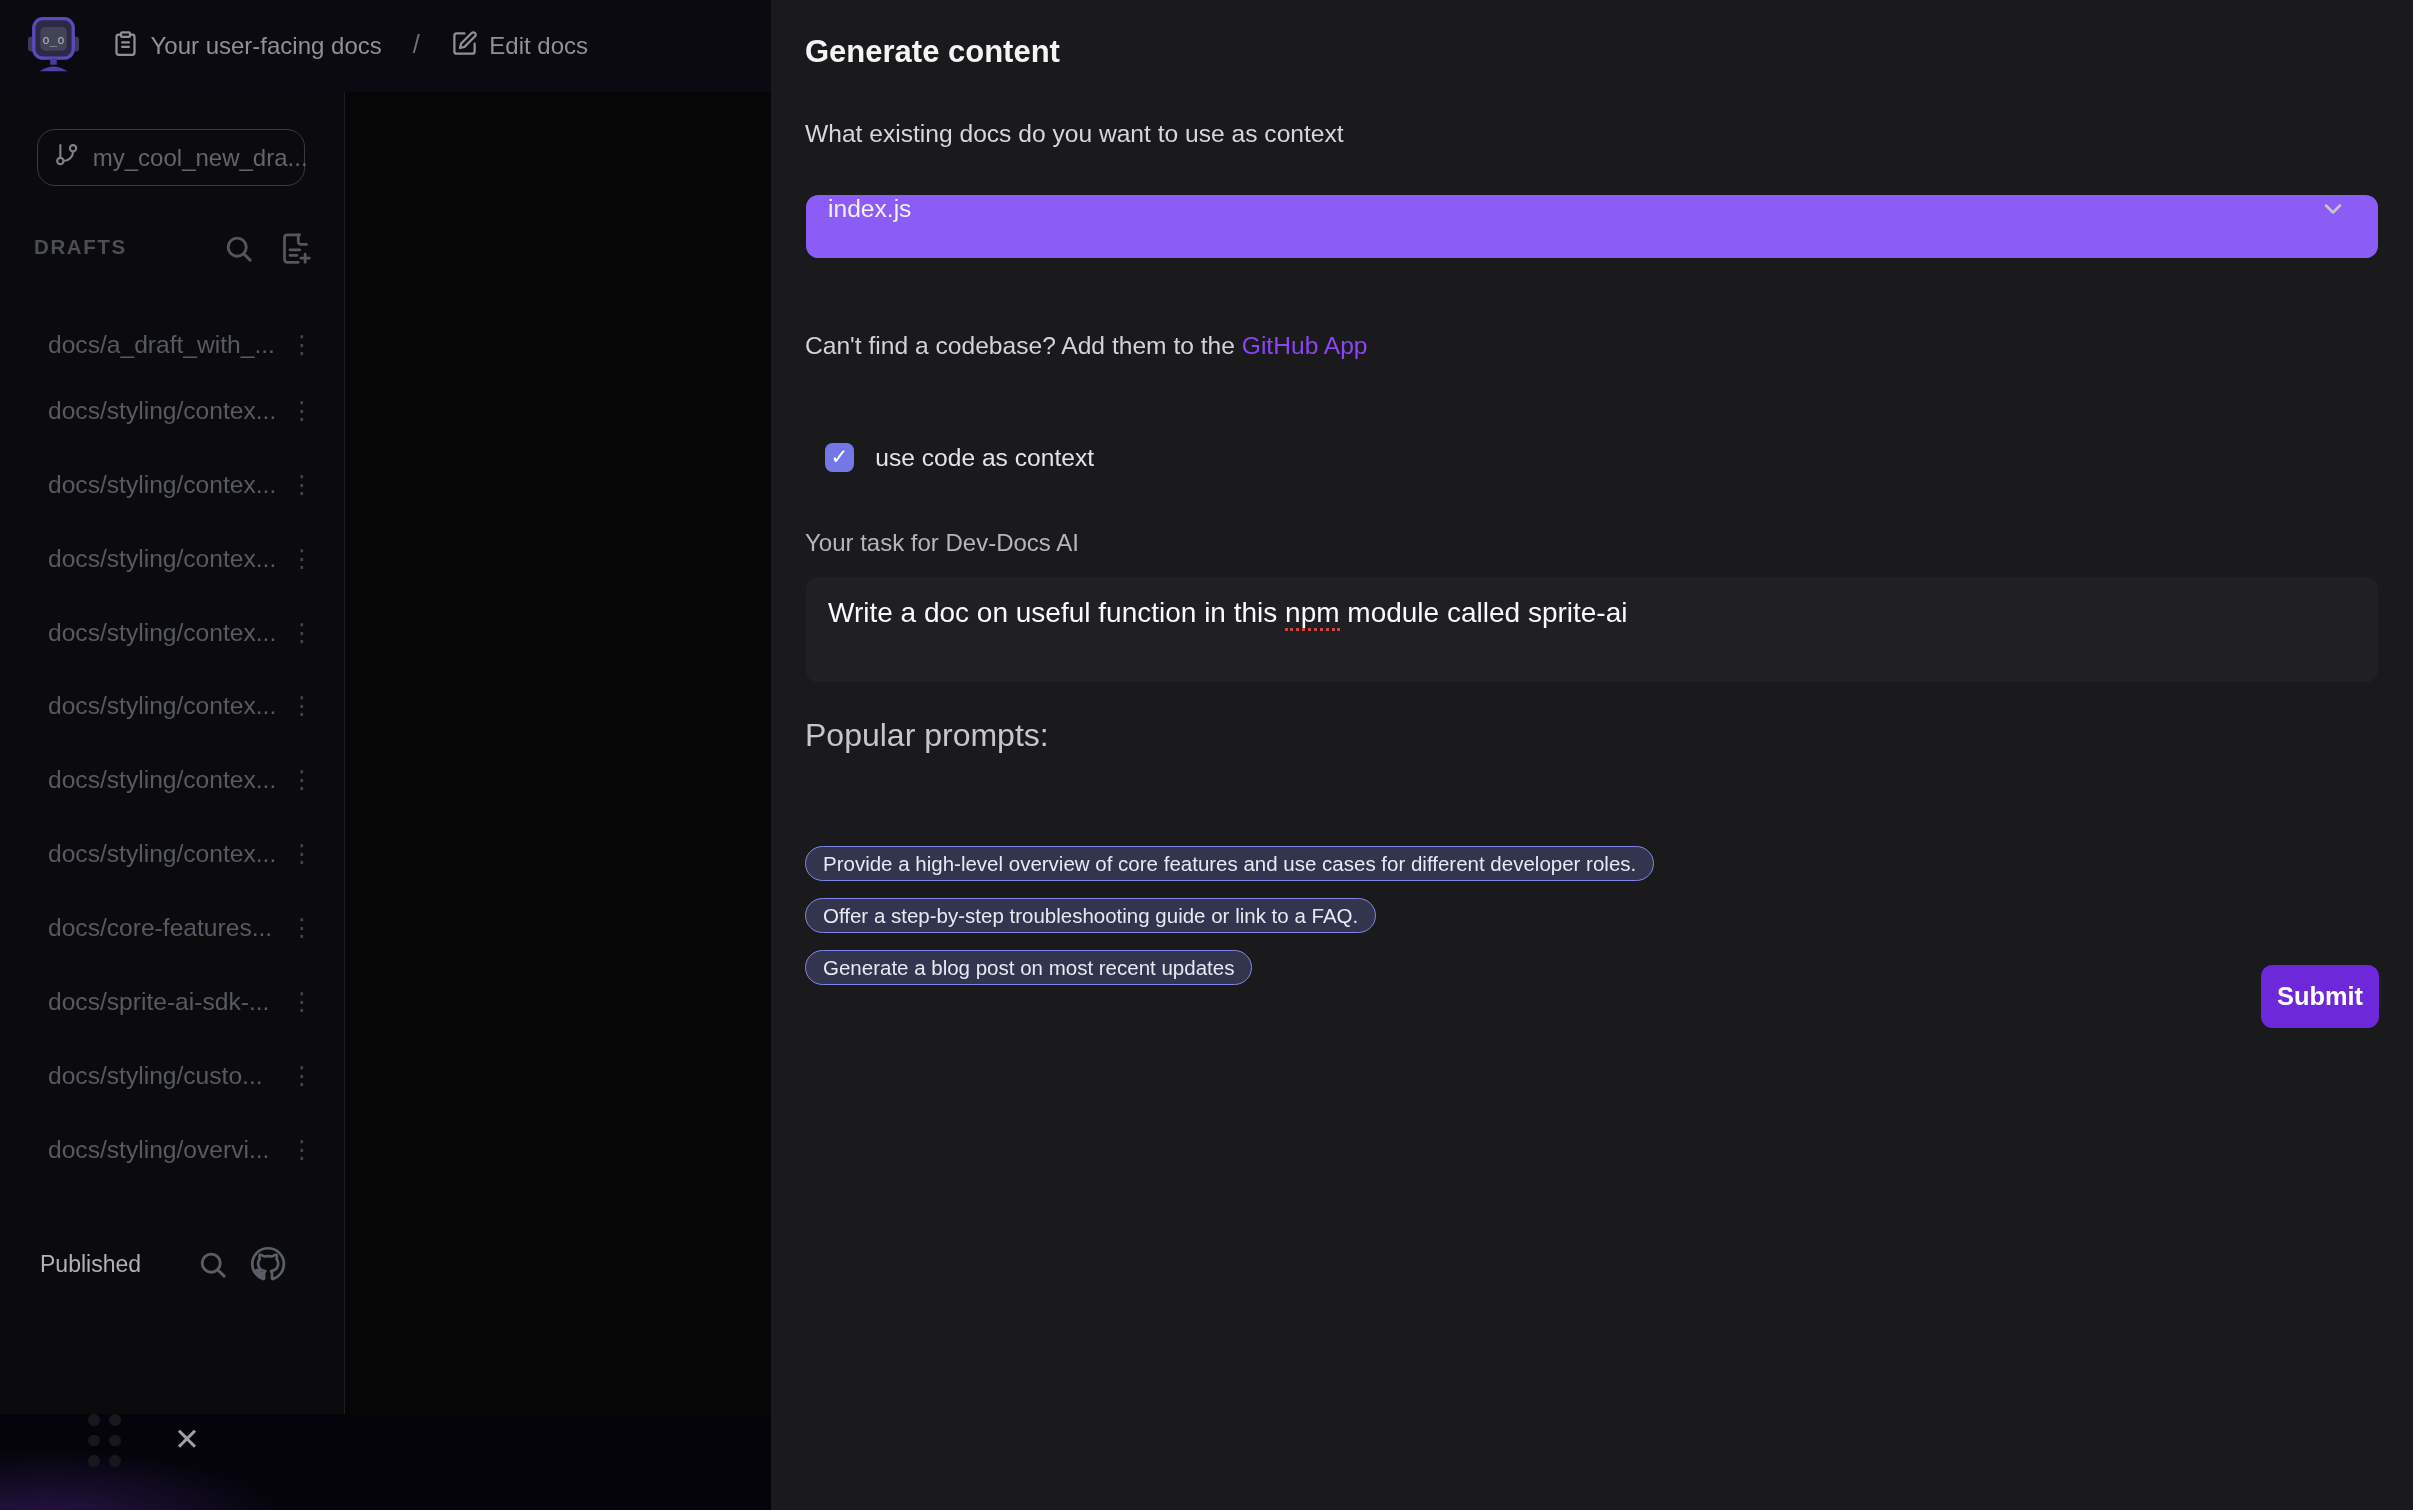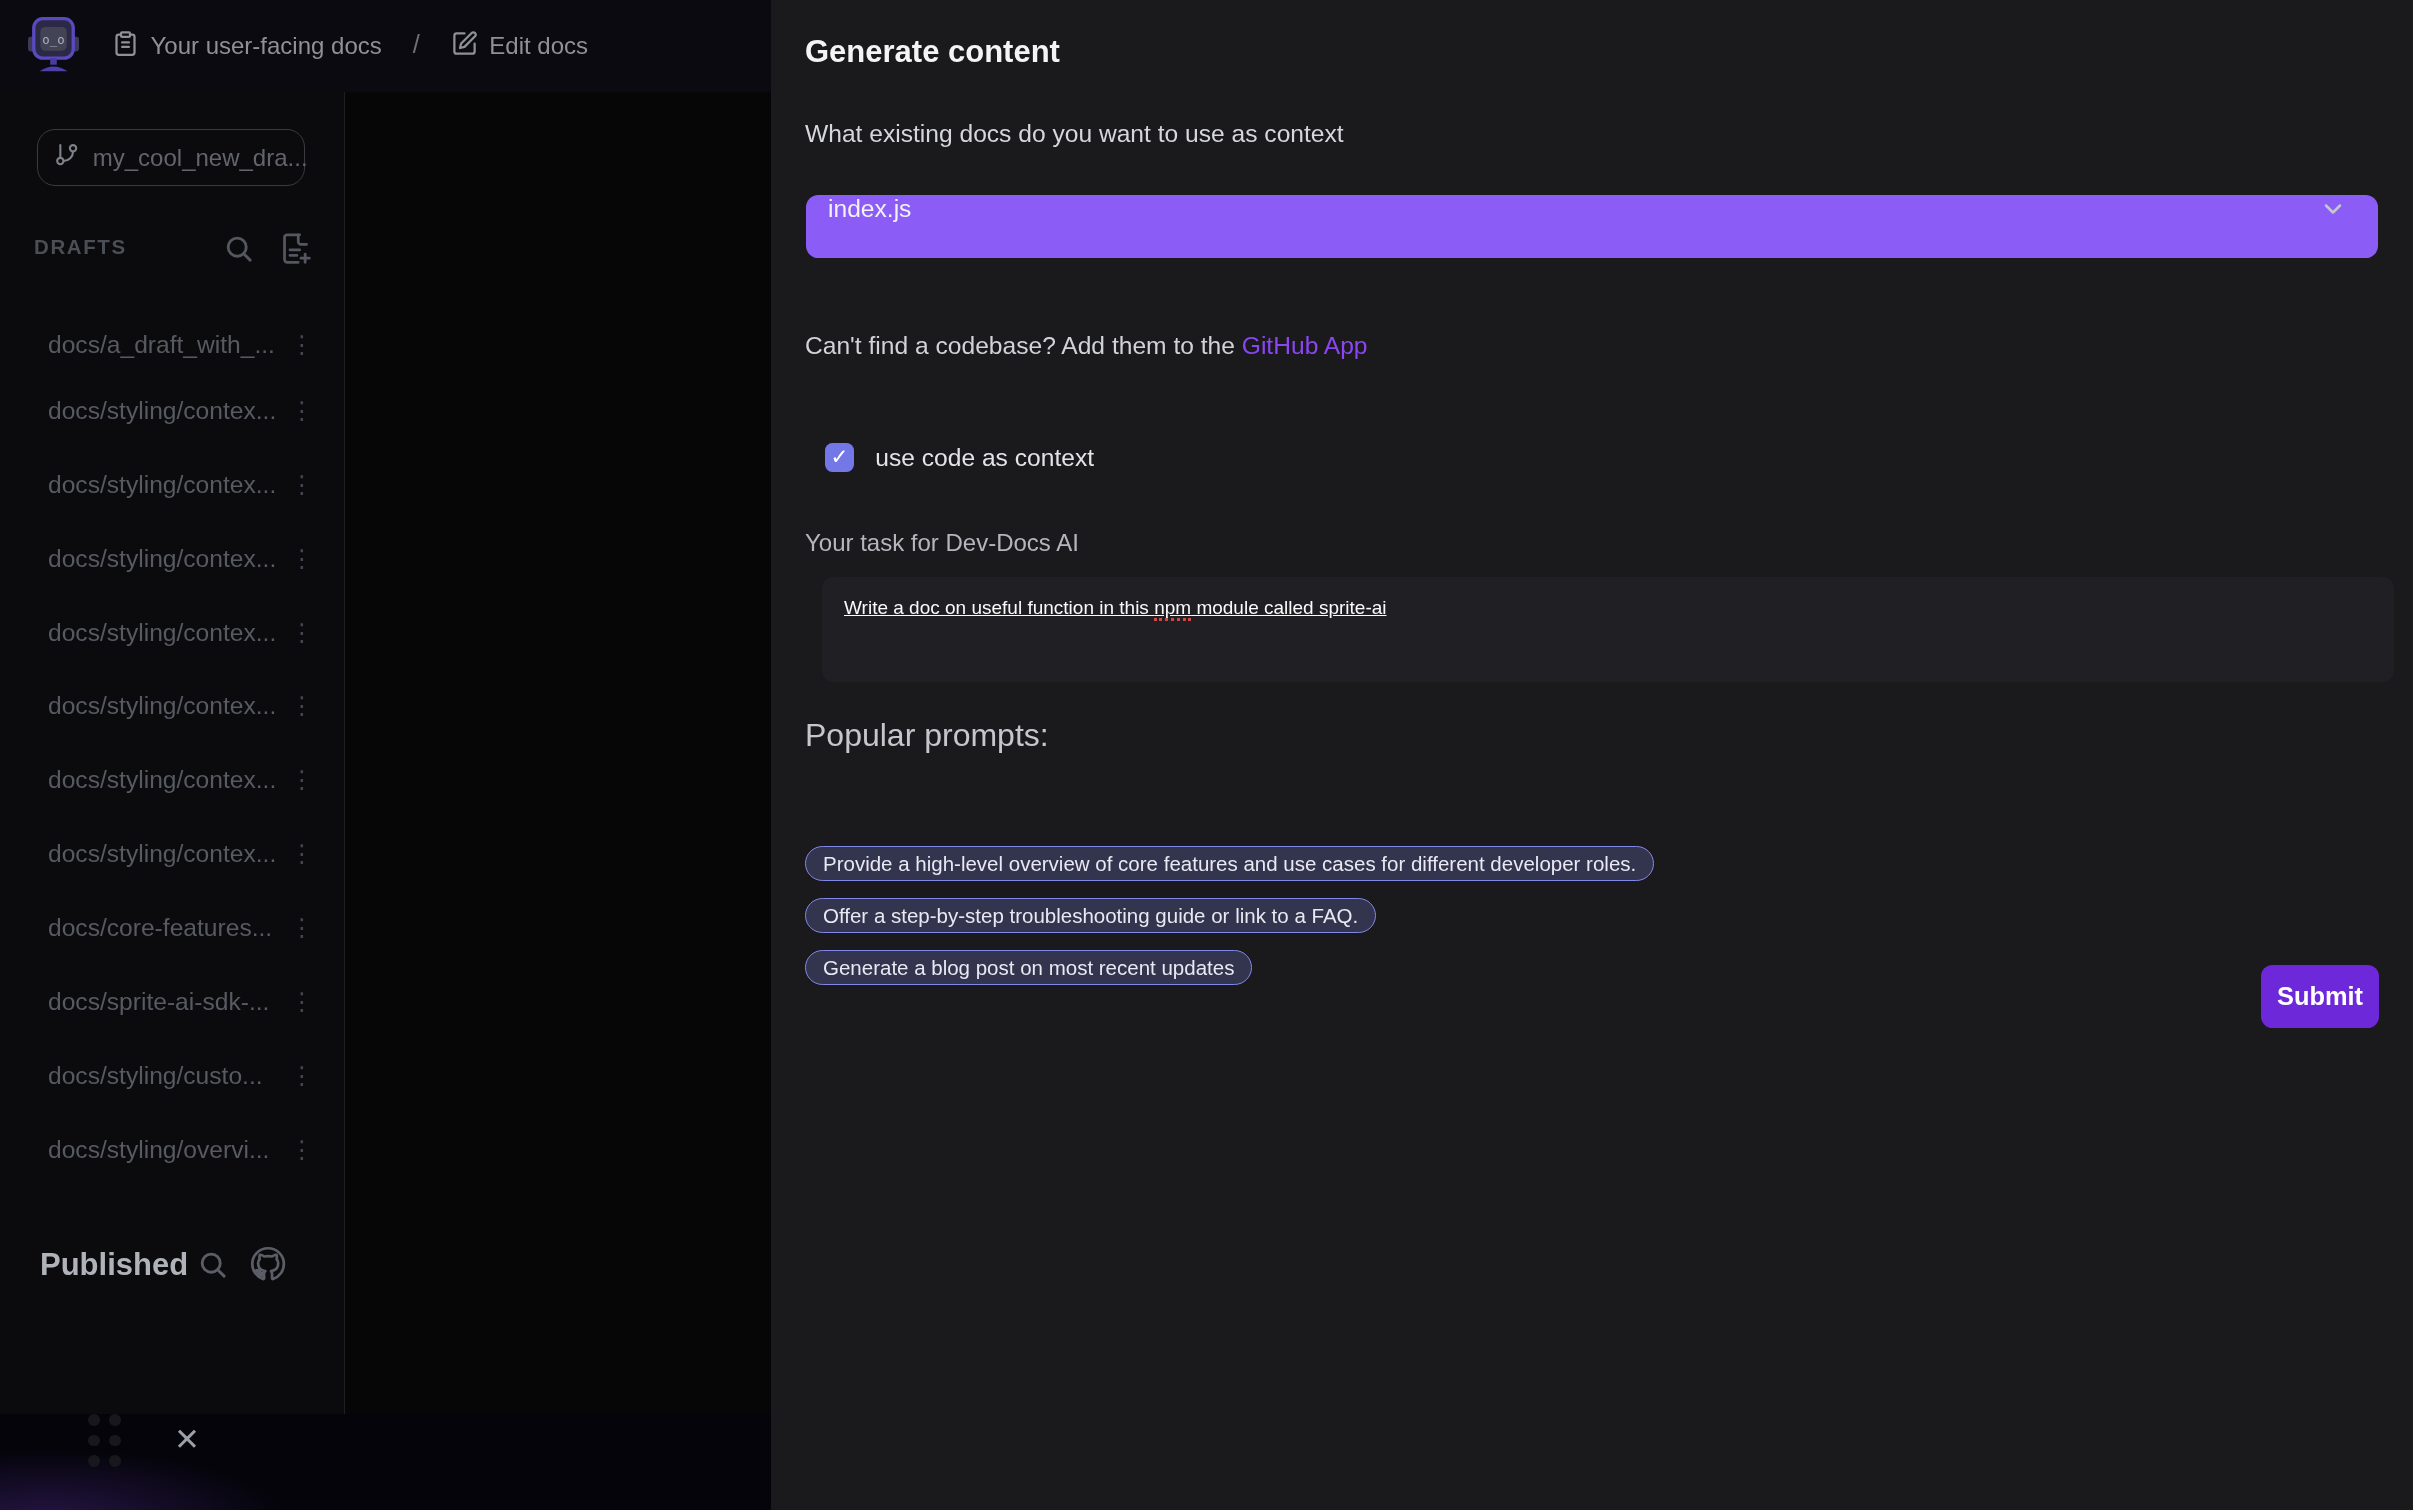--- a/index.html
+++ b/index.html
@@ -29,21 +29,21 @@
     letter-spacing:1.6px; color:#4b4e55; }
   .side-iconbtn { position:absolute; cursor:pointer; }
   .side-iconbtn svg { stroke:#54575f; fill:none; stroke-width:2.2; stroke-linecap:round; stroke-linejoin:round; }
 
   .draft-item { position:absolute; left:48px; width:271px; height:49px;
     display:flex; align-items:center; justify-content:space-between; cursor:pointer; }
   .draft-item .lbl { font-size:24.6px; color:#575a62; white-space:nowrap; overflow:hidden; }
   .draft-item .kebab { font-size:24.6px; color:#43464e; padding:0 4.9px; cursor:pointer; }
 
   .published-row { position:absolute; left:40px; top:1144px; height:57px; display:flex; align-items:center; }
-  .published-row .lbl { font-size:31px; font-weight:700; color:#b0b2b9; }
+  .published-row .lbl { font-size:23px; font-weight:400; color:#b0b2b9; }
 
   
   .bottombar { left:0; top:1414px; width:771px; height:96px; background:#04040a;
     background-image:radial-gradient(ellipse 345px 99px at 6% 108%, rgba(84,44,150,.40), rgba(84,44,150,0) 70%); }
   .dots-grid { position:absolute; left:88px; top:0px; display:grid;
     grid-template-columns:11.5px 11.5px; grid-template-rows:11.5px 11.5px 11.5px; gap:9px 9.9px; cursor:grab; }
   .dots-grid i { width:11.5px; height:11.5px; border-radius:50%; background:#17171d; }
   .closebtn { position:absolute; left:174px; top:6.6px; font-size:31px; color:#9da0a8; cursor:pointer; }
 
   
@@ -59,23 +59,23 @@
 
   .codebase-line { position:absolute; left:34px; top:332px; font-size:24.6px; color:#d2d3d7; }
   .codebase-line a { color:#8b45f2; text-decoration:none; cursor:pointer; }
 
   .check-row { position:absolute; left:54px; top:443px; display:flex; align-items:center; }
   .checkbox { width:29px; height:29px; border-radius:7.4px; background:#7478e6; color:#ffffff;
     font-size:21.3px; line-height:29px; text-align:center; cursor:pointer; }
   .check-row .lbl { margin-left:21.3px; font-size:24.6px; color:#e4e4e8; }
 
   .task-label { position:absolute; left:34px; top:529px; font-size:24px; color:#b4b6bc; }
-  .task-area { position:absolute; left:51px; top:577px; width:1572px; height:105px;
-    background:#1f1f24; border-radius:11.5px; padding:19.7px 22px; font-size:19px; color:#fbfbfc;
-    cursor:text;text-decoration:underline; }
+  .task-area { position:absolute; left:35px; top:577px; width:1572px; height:105px;
+    background:#1f1f24; border-radius:11.5px; padding:19.7px 22px; font-size:28px; color:#fbfbfc;
+    cursor:text; }
   .squiggle { border-bottom:3.3px dotted #d14545; }
 
   .popular-label { position:absolute; left:34px; top:717px; font-size:32px; color:#c6c7cc; }
   .pills { position:absolute; left:34px; top:808px; display:flex; flex-direction:column;
     align-items:flex-start;margin-top:38px; }
   .pill { height:35px; display:inline-flex; align-items:center; padding:0 17px;
     border:1.6px solid #8187e9; border-radius:18px; background:#33344e; color:#e8e9f3;
     font-size:20.5px; margin-bottom:17px; cursor:pointer; white-space:nowrap; }
 
   .submit-btn { position:absolute; right:35px; top:965px; width:118px; height:63px;

